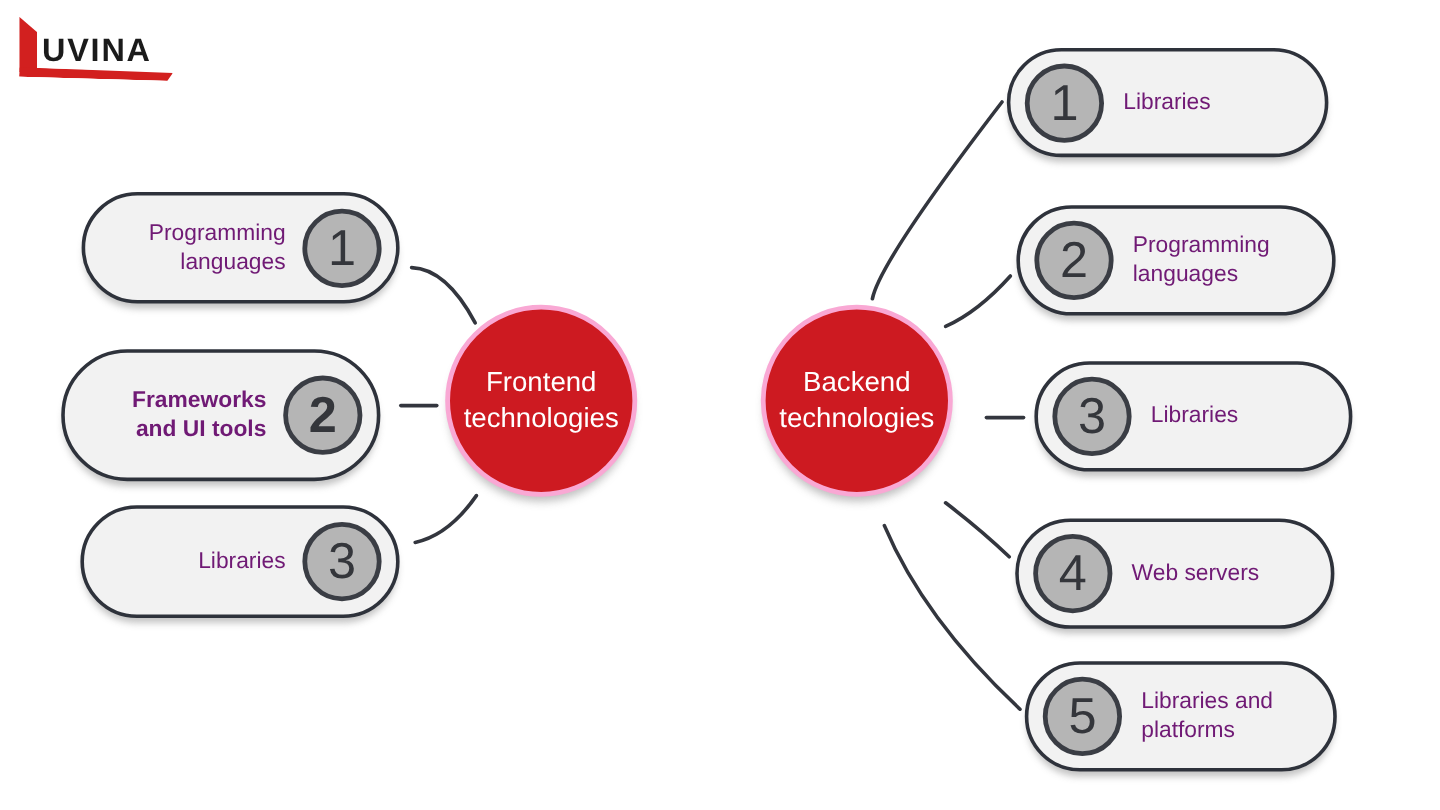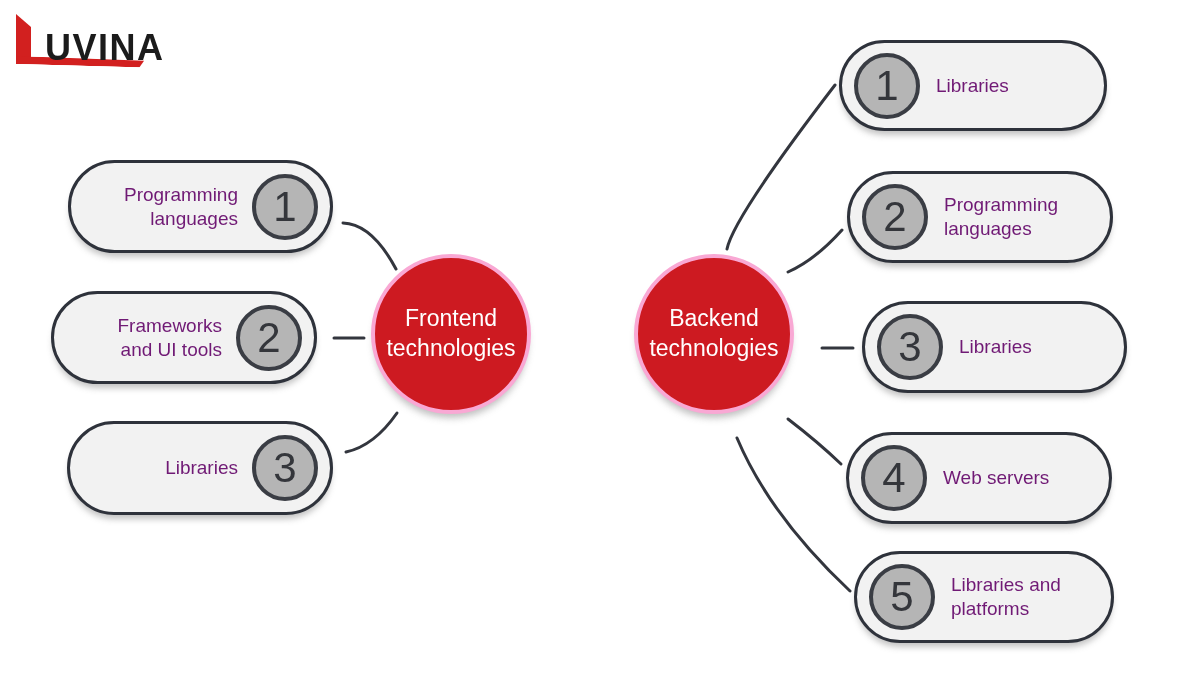--- a/index.html
+++ b/index.html
@@ -11,21 +11,21 @@
   
   .connectors{position:absolute;left:0;top:0;width:1200px;height:675px;pointer-events:none;}
   .connectors path{stroke:#33363e;stroke-width:3;fill:none;stroke-linecap:round;}
   
   .logo{position:absolute;left:14px;top:10px;width:140px;height:58px;}
   .logo-l-vert{position:absolute;left:2px;top:4px;width:15px;height:46px;background:#d2201f;
     clip-path:polygon(0 0,100% 28%,100% 100%,0 100%);}
   .logo-l-base{position:absolute;left:2px;top:46px;width:128px;height:8px;background:#d2201f;
     transform:rotate(1.6deg);transform-origin:left center;
     clip-path:polygon(0 0,100% 15%,96.5% 100%,0 100%);}
-  .logo-text{position:absolute;left:31px;top:17px;font-size:36px;font-weight:bold;
+  .logo-text{position:absolute;left:21px;top:17px;font-size:27px;font-weight:bold;
     color:#1b1b1b;letter-spacing:1.5px;}
   
   .hub{position:absolute;width:152px;height:152px;border-radius:50%;
     background:#cd1a21;border:4px solid #f9a8d4;
     display:flex;align-items:center;justify-content:center;text-align:center;
     color:#ffffff;font-size:23px;line-height:1.3;
     box-shadow:0 7px 7px -3px rgba(115,115,115,.45);}
   .hub-label{width:140px;}
   #hub-frontend{left:371px;top:254px;}
   #hub-backend{left:634px;top:254px;align-items:center;}
@@ -37,21 +37,21 @@
   .pill.right{justify-content:flex-start;padding-left:12px;}
   .num{width:58px;height:58px;border-radius:50%;background:#b5b5b5;border:4px solid #3a3d44;
     display:flex;align-items:center;justify-content:center;
     font-size:42px;color:#34363b;flex:0 0 auto;line-height:1;}
   .pill.left .num{margin-left:14px;}
   .pill.right .num{margin-right:16px;}
   .pill-label{font-size:19px;color:#701a75;line-height:1.25;}
   .pill.left .pill-label{text-align:right;max-width:140px;}
   .pill.right .pill-label{text-align:left;max-width:150px;}
   #pill-l1{left:68px;top:160px;width:265px;height:93px;}
-  #pill-l2{left:51px;top:291px;width:266px;height:93px;}
+  #pill-l2{left:51px;top:291px;width:266px;height:110px;font-weight:bold;}
   #pill-l3{left:67px;top:421px;width:266px;height:94px;}
   #pill-r1{left:839px;top:40px;width:268px;height:91px;}
   #pill-r2{left:847px;top:171px;width:266px;height:92px;}
   #pill-r3{left:862px;top:301px;width:265px;height:92px;}
   #pill-r4{left:846px;top:432px;width:266px;height:92px;}
   #pill-r5{left:854px;top:551px;width:260px;height:92px;}
 </style>
 </head>
 <body>
 

